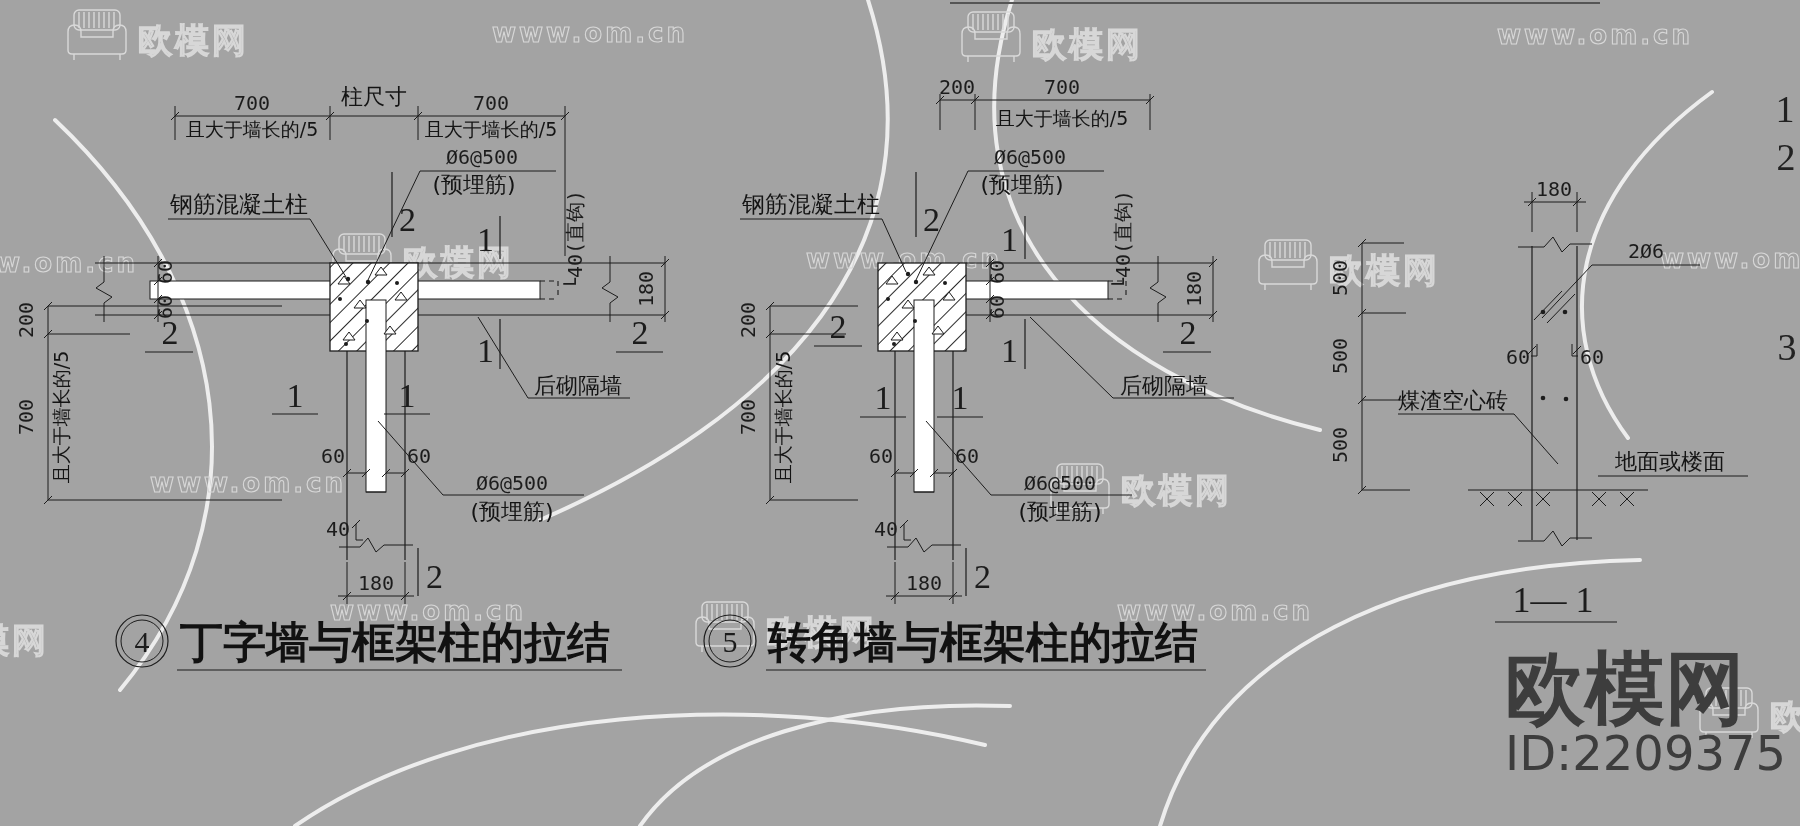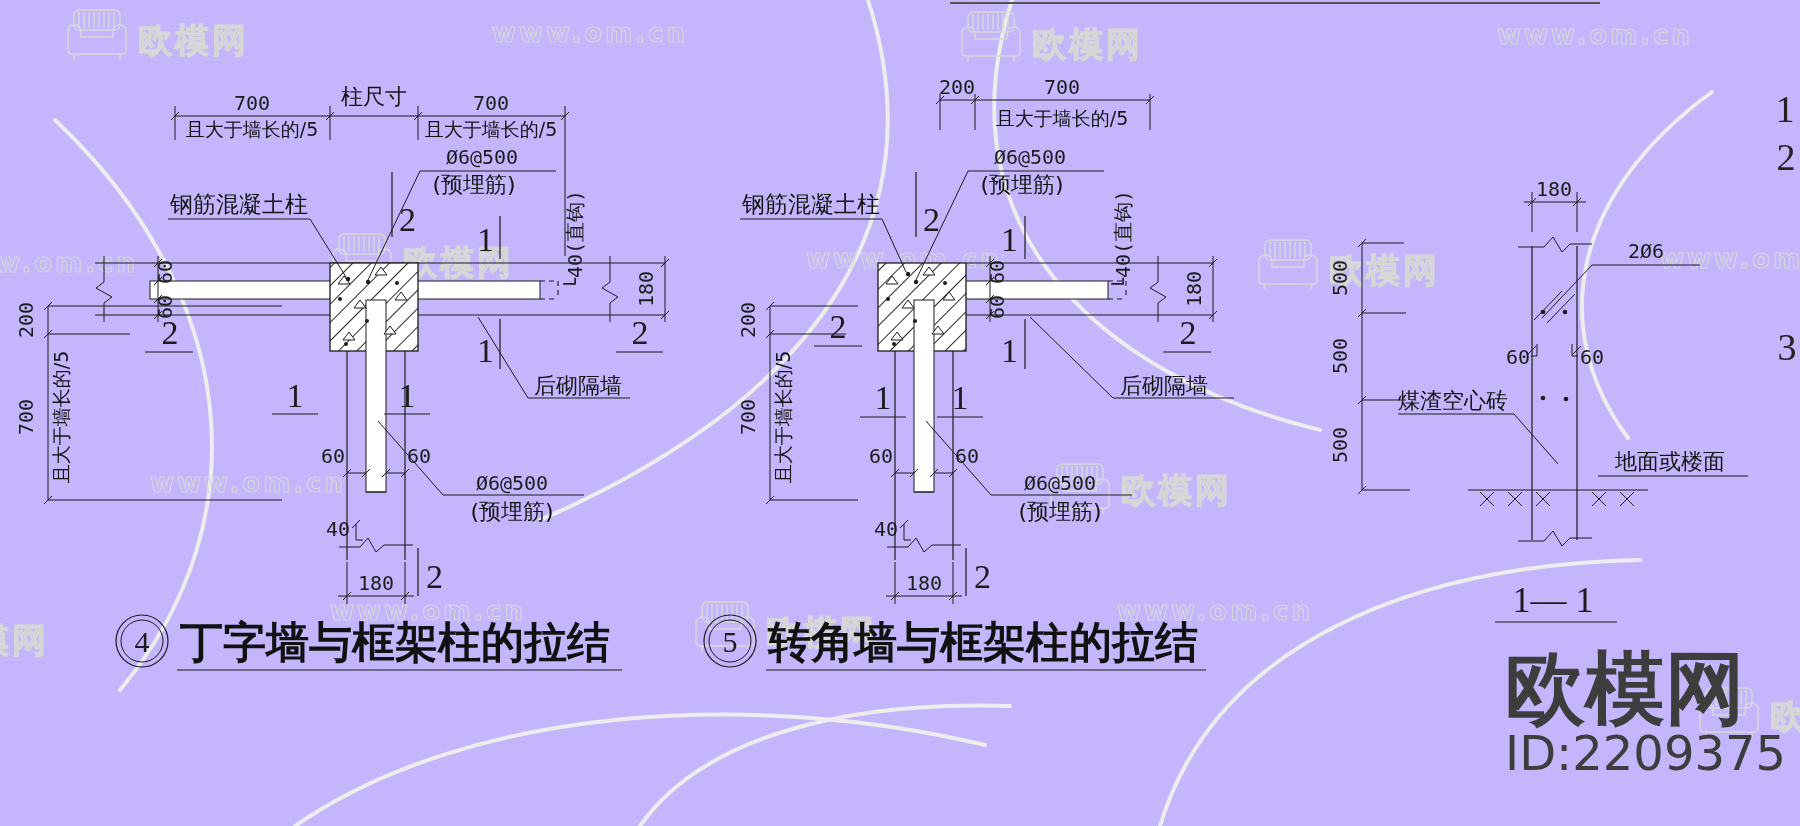--- a/index.html
+++ b/index.html
@@ -1,16 +1,16 @@
 <!DOCTYPE html>
 <html><head>
 <meta charset="utf-8">
 <style>
   html,body{margin:0;padding:0;background:#ffffff;}
-  .stage{position:relative;width:1800px;height:826px;background:#c4b5fd;overflow:hidden;
+  .stage{position:relative;width:1800px;height:826px;background:#a3a3a3;overflow:hidden;
          font-family:"DejaVu Sans",sans-serif;}
   svg{display:block}
   .ln{stroke:#1c1c1c;stroke-width:1.2;fill:none;}
   .thin{stroke:#1c1c1c;stroke-width:1;fill:none;}
   .dash{stroke:#1c1c1c;stroke-width:1.1;fill:none;stroke-dasharray:5 4;}
   .t-dim{font-family:"DejaVu Sans Mono",monospace;font-size:20px;fill:#1c1c1c;}
   .t-cjk{font-family:"DejaVu Sans",sans-serif;font-size:22px;fill:#141414;}
   .t-cjk-sm{font-family:"DejaVu Sans",sans-serif;font-size:19px;fill:#141414;}
   .t-cjk-lbl{font-family:"DejaVu Sans",sans-serif;font-size:23px;fill:#141414;}
   .t-mark{font-family:"Liberation Serif",serif;font-size:34px;fill:#1c1c1c;}

